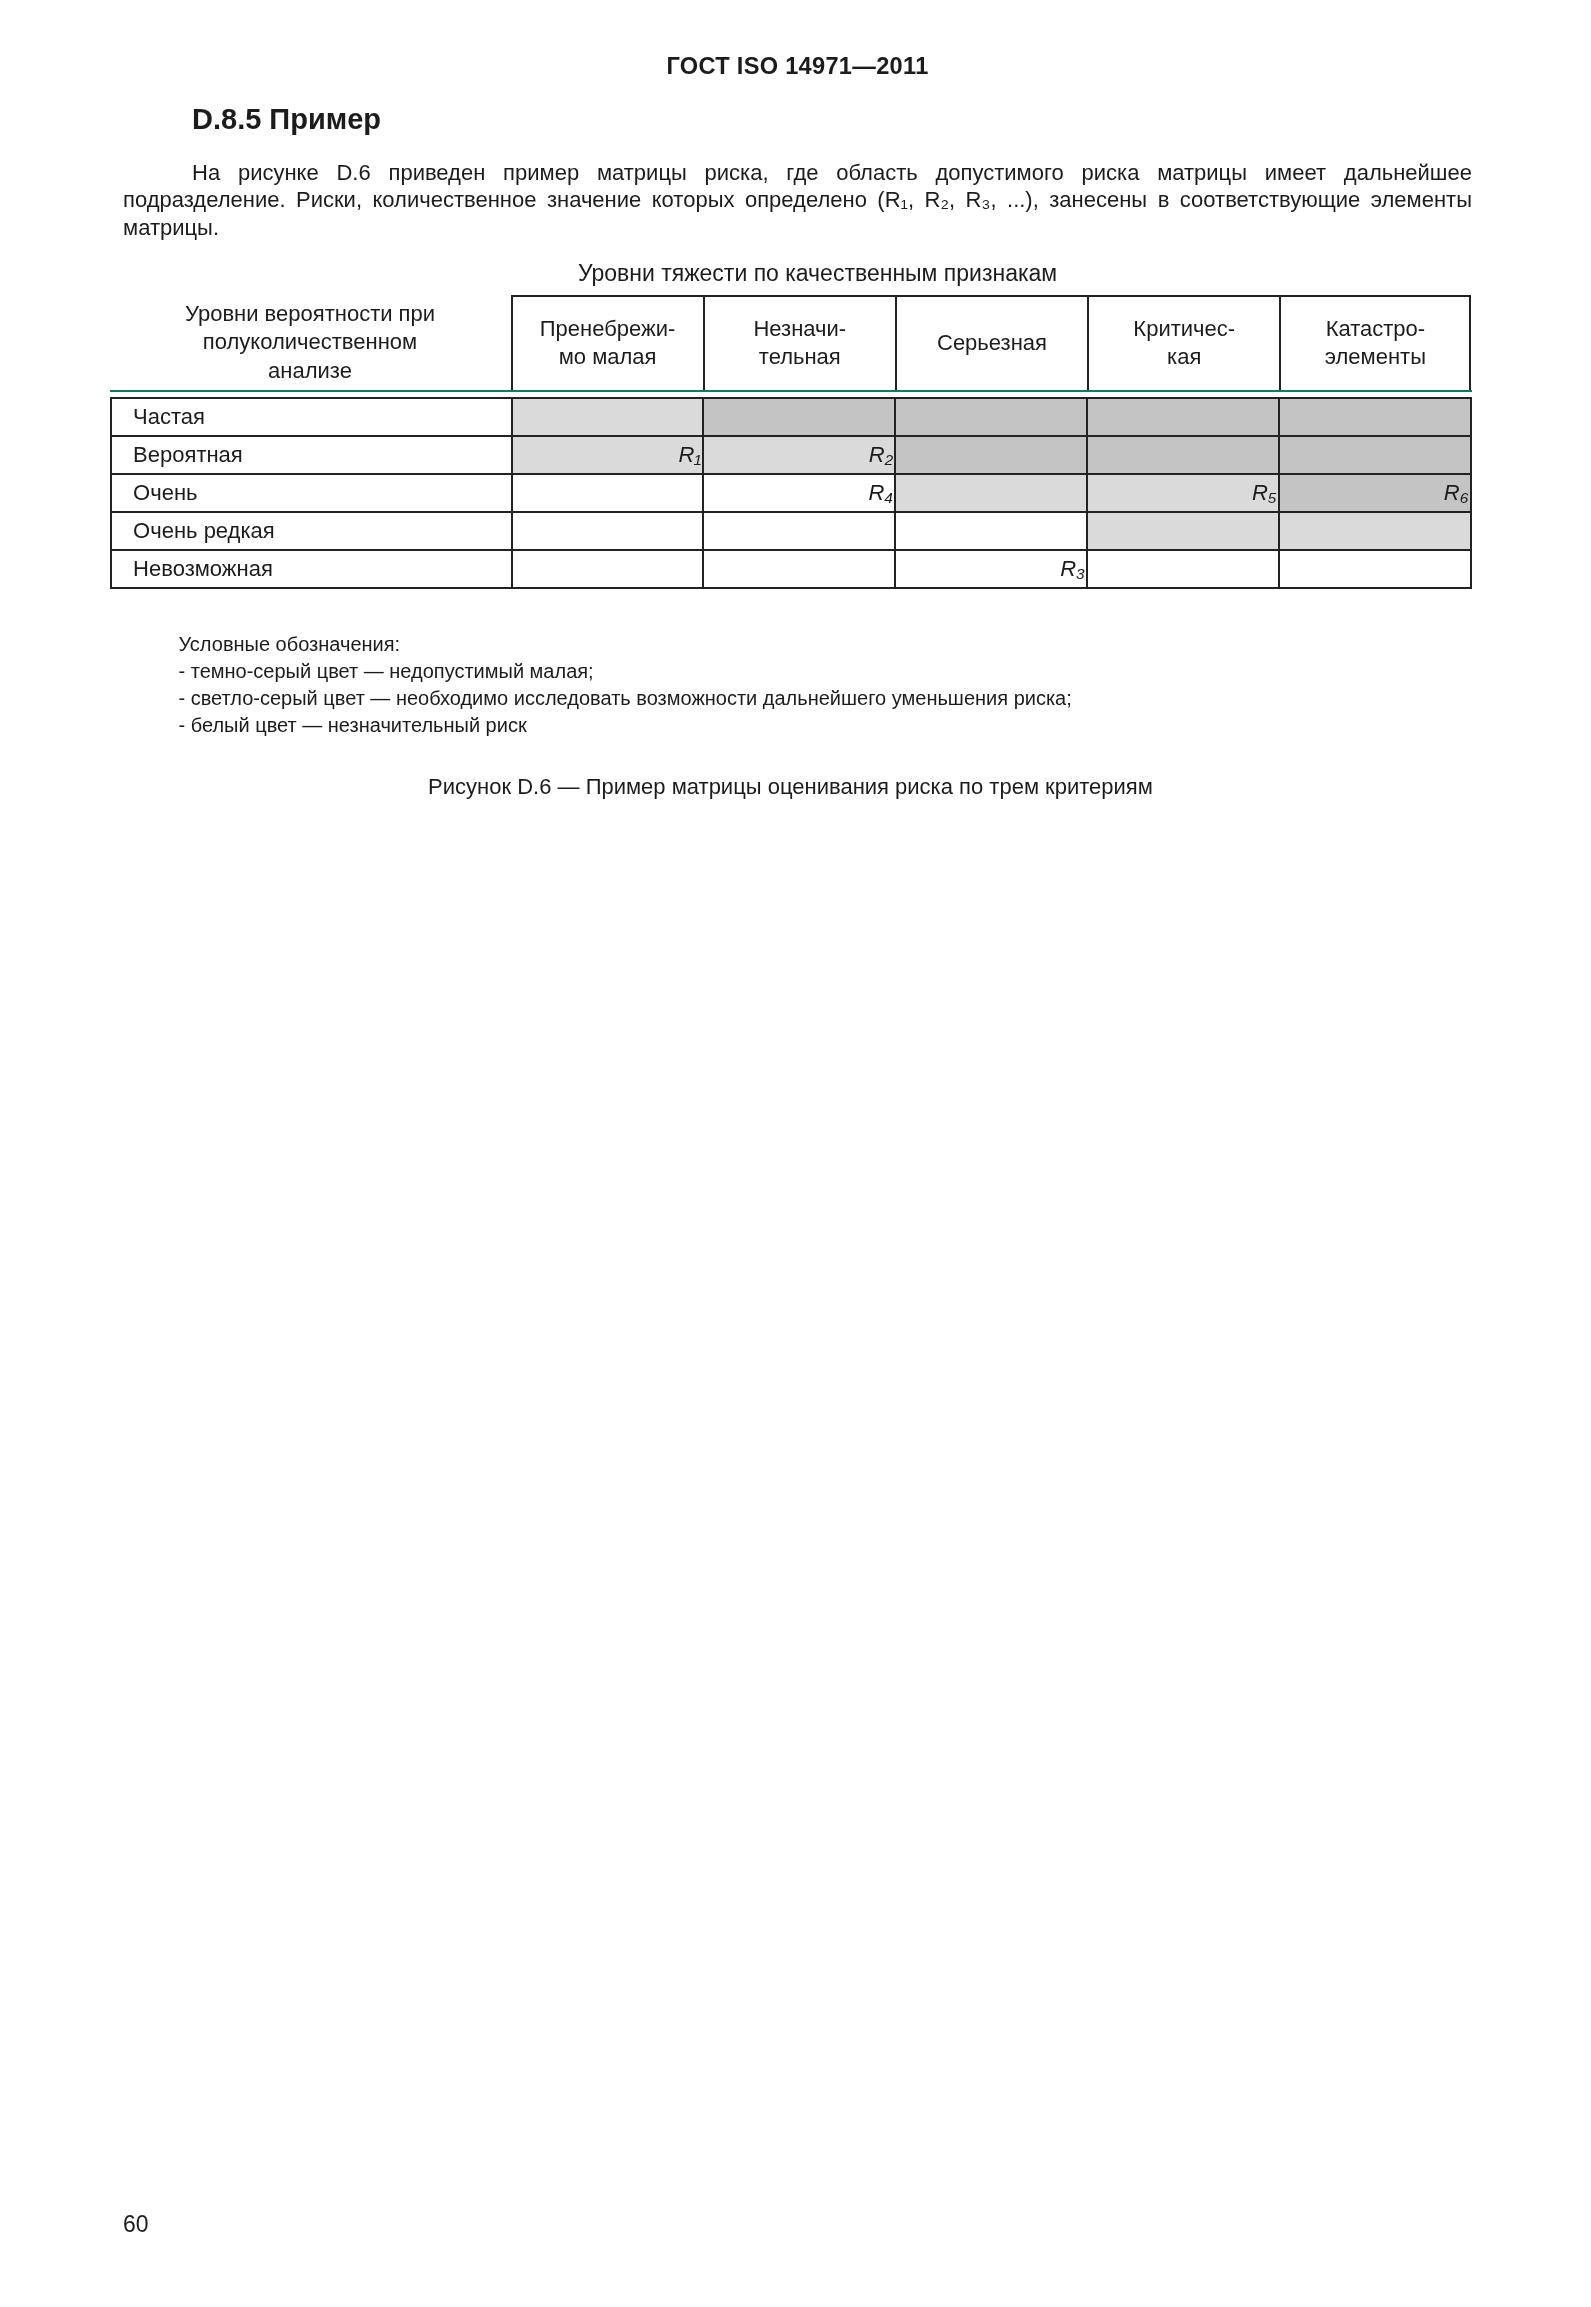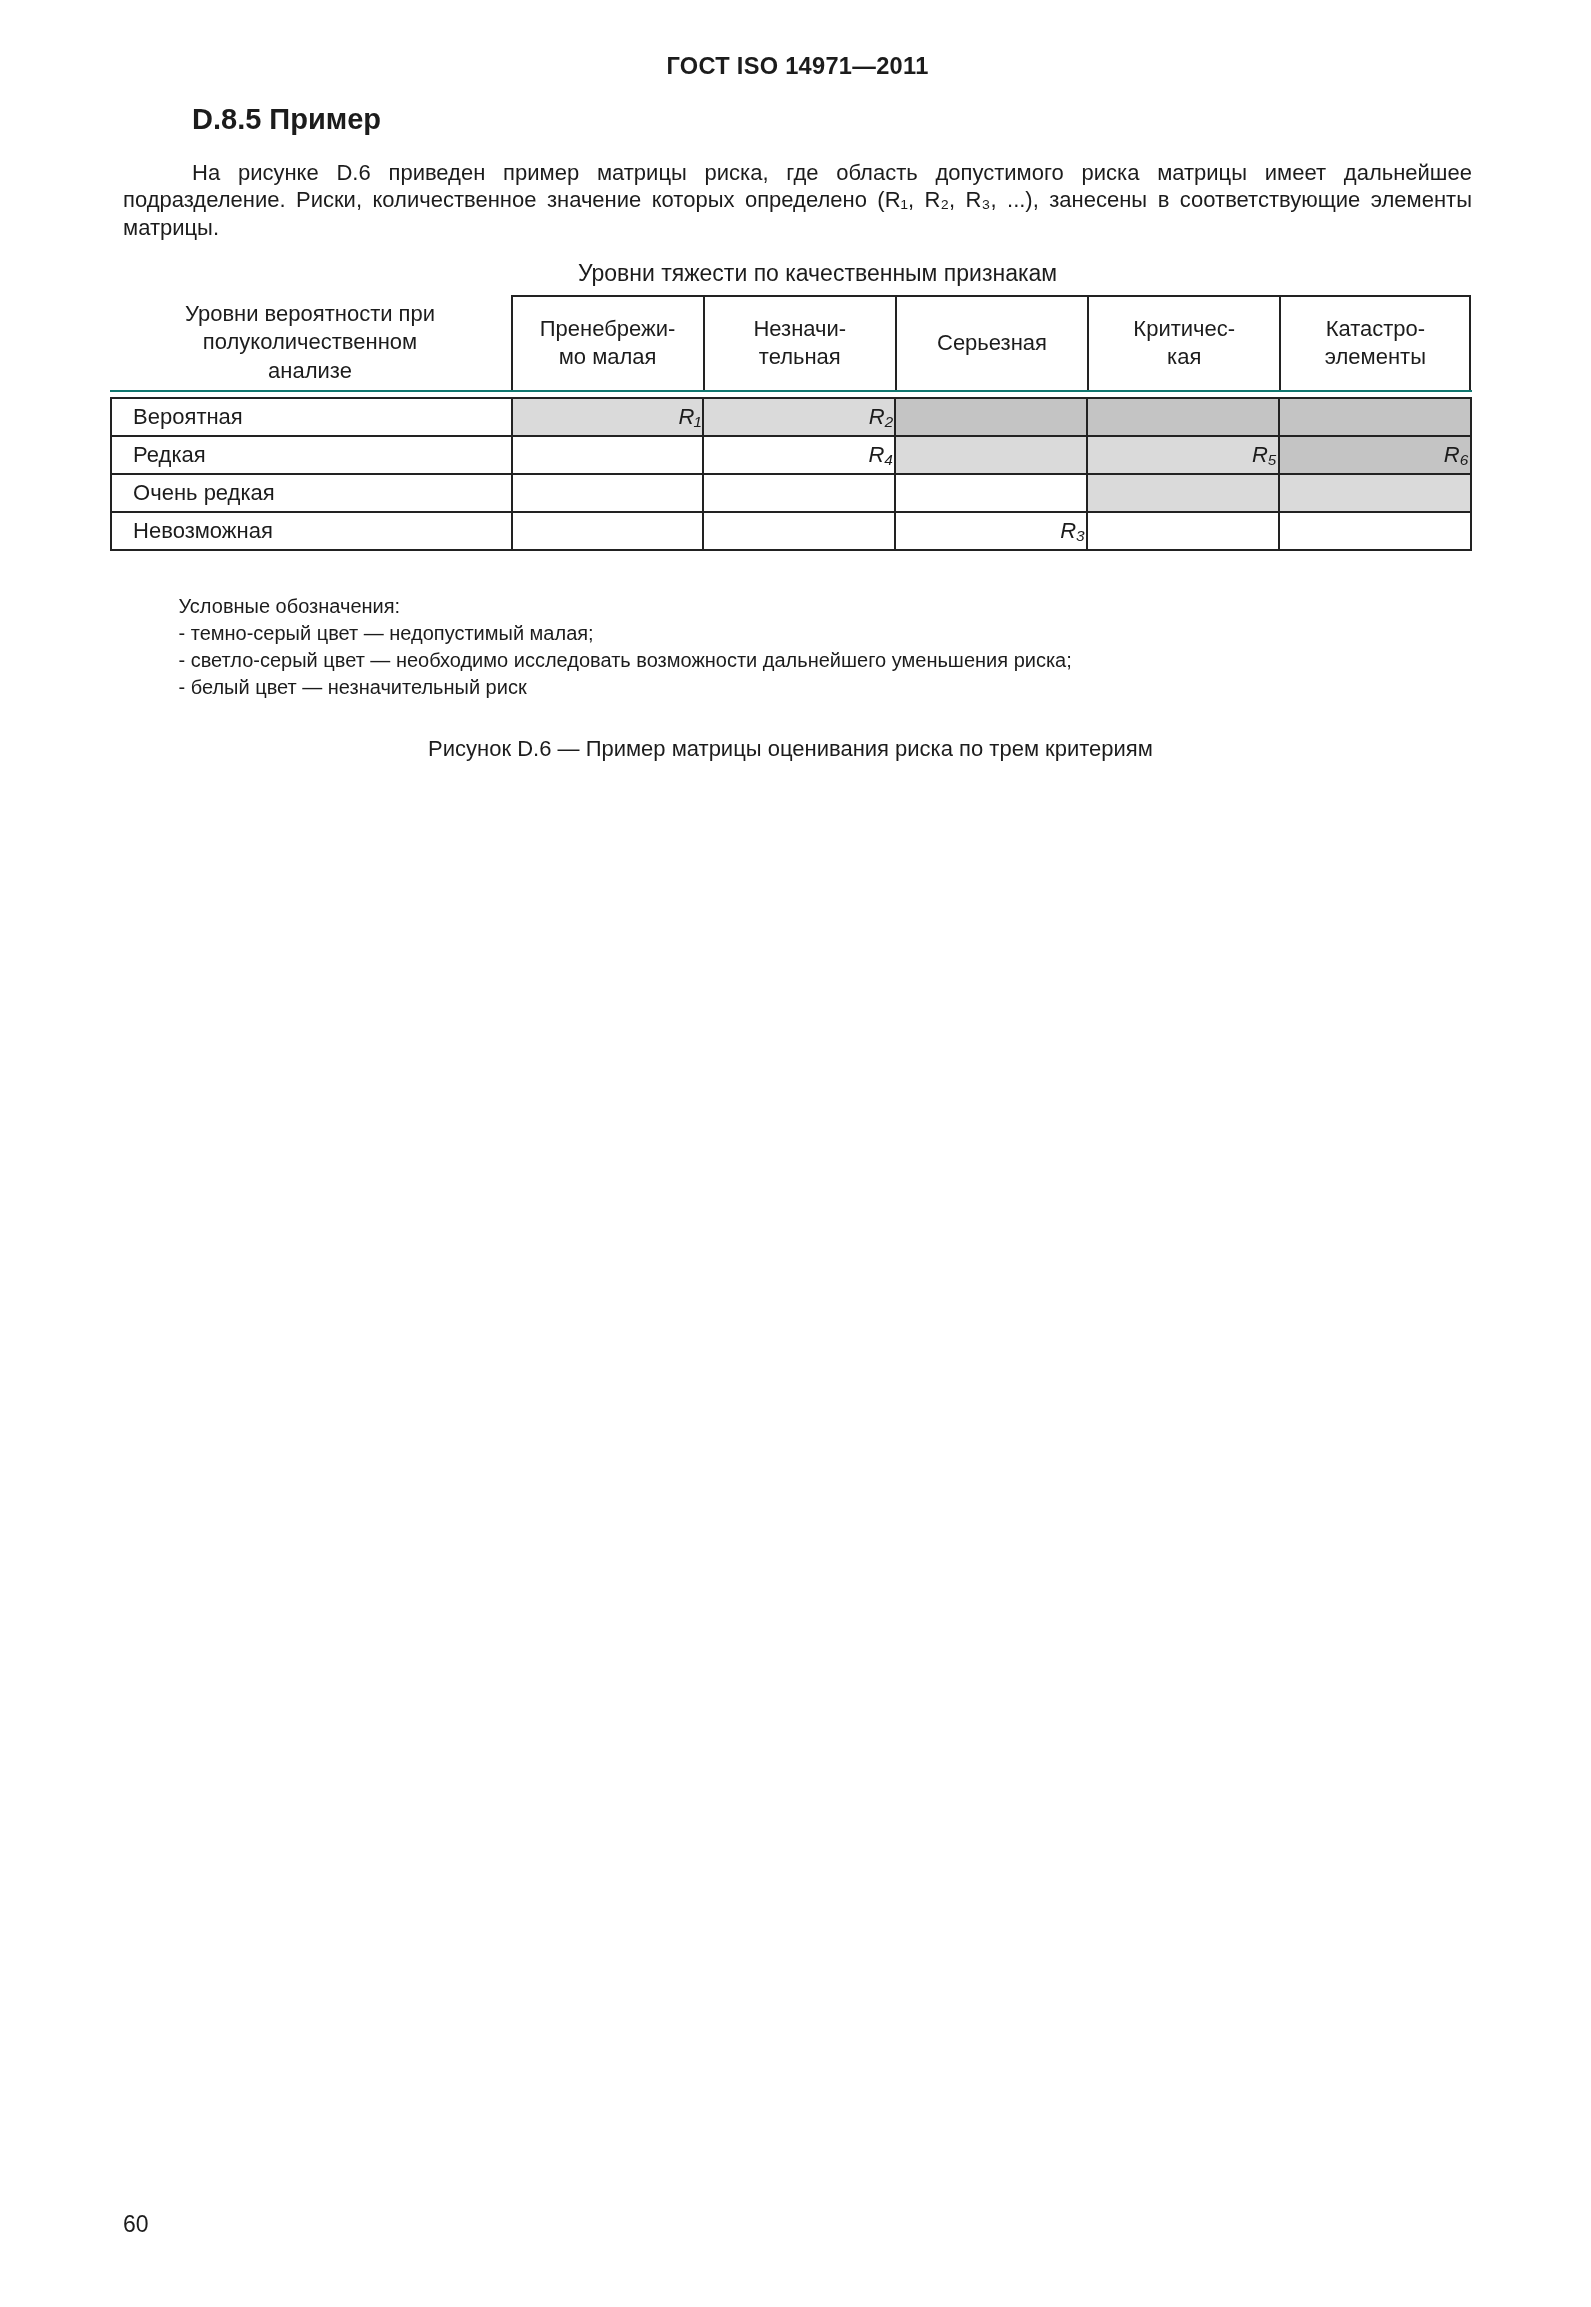--- a/index.html
+++ b/index.html
@@ -95,29 +95,37 @@
       <colgroup>
         <col style="width:401px">
           <col>
           <col>
           <col>
           <col>
           <col>
       </colgroup>
       <tbody>
         <tr>
+          <td class="row-label">Частая</td>
+          <td class="cell" data-shade="light"></td>
+          <td class="cell" data-shade="dark"></td>
+          <td class="cell" data-shade="dark"></td>
+          <td class="cell" data-shade="dark"></td>
+          <td class="cell" data-shade="dark"></td>
+        </tr>
+        <tr>
           <td class="row-label">Вероятная</td>
           <td class="cell" data-shade="light">R₁</td>
           <td class="cell" data-shade="light">R₂</td>
           <td class="cell" data-shade="dark"></td>
           <td class="cell" data-shade="dark"></td>
           <td class="cell" data-shade="dark"></td>
         </tr>
         <tr>
-          <td class="row-label">Редкая</td>
+          <td class="row-label">Очень</td>
           <td class="cell" data-shade="white"></td>
           <td class="cell" data-shade="white">R₄</td>
           <td class="cell" data-shade="light"></td>
           <td class="cell" data-shade="light">R₅</td>
           <td class="cell" data-shade="dark">R₆</td>
         </tr>
         <tr>
           <td class="row-label">Очень редкая</td>
           <td class="cell" data-shade="white"></td>
           <td class="cell" data-shade="white"></td>

